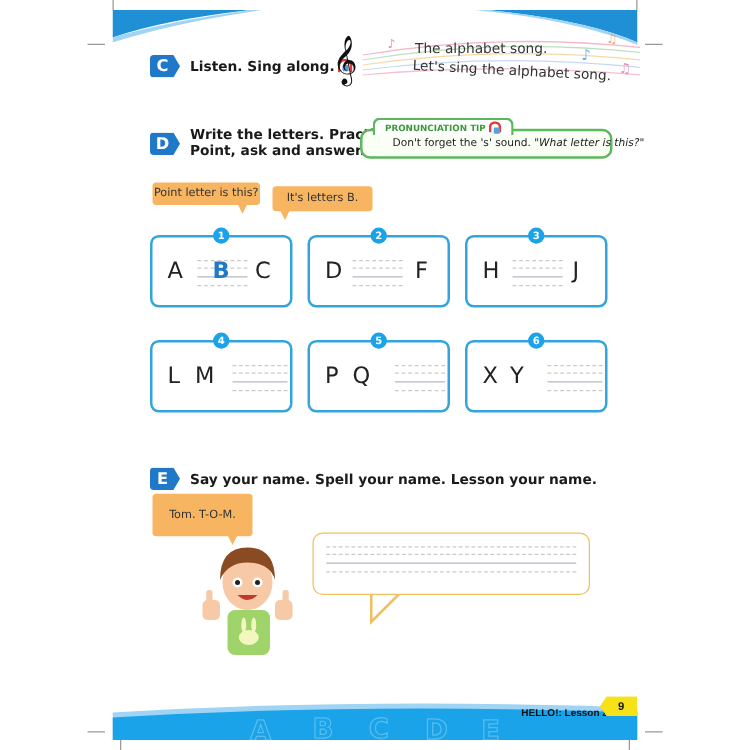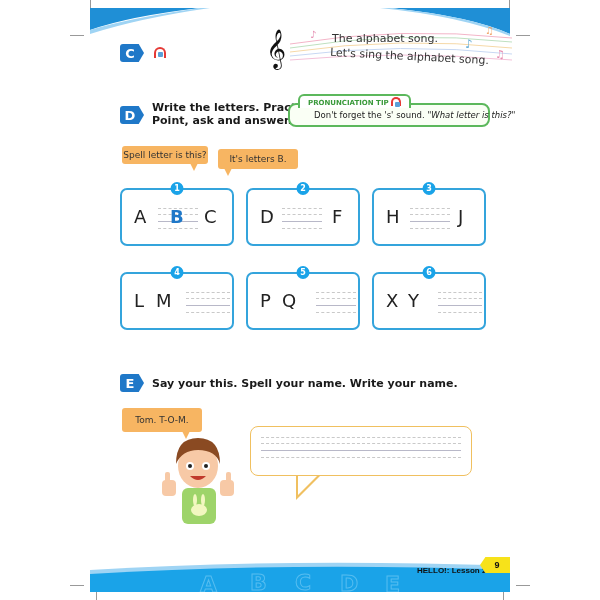--- a/index.html
+++ b/index.html
@@ -52,21 +52,21 @@
 
 <svg class="top-band" viewBox="0 0 420 28" preserveAspectRatio="none">
   <path d="M0 0 L110 0 Q40 8 0 22 Z" fill="#1f8fd6"></path>
   <path d="M0 22 Q40 10 110 0 L120 0 Q50 10 0 26 Z" fill="#9fd4f4"></path>
   <path d="M300 0 L420 0 L420 26 Q380 8 300 0 Z" fill="#1f8fd6"></path>
   <path d="M290 0 L300 0 Q380 8 420 26 L420 28 Q370 8 290 0 Z" fill="#9fd4f4"></path>
 </svg>
 
 <div class="sec-badge" style="left:120px;top:44px">C</div>
 <div class="sec-title" style="left:152px;top:47px">
-  <span class="head-icon"></span>
+  <span>Listen. Sing along.</span><span class="head-icon"></span>
 </div>
 <div style="position:absolute;left:266px;top:28px;font:34px 'DejaVu Sans',sans-serif;color:#111;">𝄞</div>
 <svg class="song" viewBox="0 0 222 48" preserveAspectRatio="none">
   <path d="M0 20 Q110 2 222 14" stroke="#f3b5c8" stroke-width="1" fill="none"></path>
   <path d="M0 24 Q110 6 222 18" stroke="#bfe0c0" stroke-width="1" fill="none"></path>
   <path d="M0 28 Q110 12 222 24" stroke="#f6d9a8" stroke-width="1" fill="none"></path>
   <path d="M0 32 Q110 18 222 30" stroke="#c8d8f3" stroke-width="1" fill="none"></path>
   <path d="M0 36 Q110 26 222 36" stroke="#f3c0d8" stroke-width="1" fill="none"></path>
   <text x="20" y="14" font-size="10" fill="#e58cb0">♪</text>
   <text x="175" y="24" font-size="12" fill="#6ab0d8">♪</text>
@@ -82,21 +82,21 @@
   <div>Point, ask and answer.</div>
 </div>
 <div class="tip"></div>
 <div class="tip-tab">
   <span>PRONUNCIATION TIP</span><span class="head-icon" style="width:10px;height:9px"></span>
 </div>
 <div class="tip-text">
   <span>Don't forget the 's' sound.</span>&nbsp;<i>"What letter is this?"</i>
 </div>
 
-<div class="bubble b1" style="left:122px;top:146px;width:86px;height:18px">Spell letter is this?</div>
+<div class="bubble b1" style="left:122px;top:146px;width:86px;height:18px">Point letter is this?</div>
 <div class="bubble b2" style="left:218px;top:149px;width:80px;height:20px">It's letters B.</div>
 
 <div class="card" style="left:120px;top:188px">
   <div class="card-num">1</div>
   <div class="letter" style="left:12px">A</div>
   <div class="lines" style="left:36px;width:40px">
       <div class="d" style="top:0"></div>
       <div class="d" style="top:6px"></div>
       <div class="s" style="top:13px"></div>
       <div class="d" style="top:20px"></div>
@@ -159,22 +159,22 @@
   <div class="letter" style="left:34px">Y</div>
   <div class="lines" style="left:64px;width:44px">
       <div class="d" style="top:0"></div>
       <div class="d" style="top:6px"></div>
       <div class="s" style="top:13px"></div>
       <div class="d" style="top:20px"></div>
     </div>
 </div>
 
 <div class="sec-badge" style="left:120px;top:374px">E</div>
-<div class="sec-title" style="left:152px;top:377px">Say your this. Spell your name. Write your name.</div>
-<div class="bubble b3" style="left:122px;top:408px;width:80px;height:24px">Tom. T-O-M.</div>
+<div class="sec-title" style="left:152px;top:377px">Say your name. Spell your name. Lesson your name.</div>
+<div class="bubble b3" style="left:122px;top:395px;width:80px;height:34px">Tom. T-O-M.</div>
 
 <svg style="position:absolute;left:158px;top:430px" width="80" height="96" viewBox="0 0 80 96">
   <rect x="24" y="58" width="34" height="36" rx="6" fill="#9ed46a"></rect>
   <ellipse cx="41" cy="80" rx="8" ry="6" fill="#f2f7c0"></ellipse>
   <ellipse cx="37" cy="70" rx="2" ry="6" fill="#f2f7c0"></ellipse>
   <ellipse cx="45" cy="70" rx="2" ry="6" fill="#f2f7c0"></ellipse>
   <ellipse cx="40" cy="36" rx="20" ry="22" fill="#f7c9a6"></ellipse>
   <path d="M18 34 Q18 8 40 8 Q62 8 62 34 Q58 20 40 20 Q24 20 18 34 Z" fill="#8a4a22"></path>
   <circle cx="32" cy="36" r="4" fill="#fff"></circle>
     <circle cx="32" cy="36" r="2" fill="#222"></circle>

